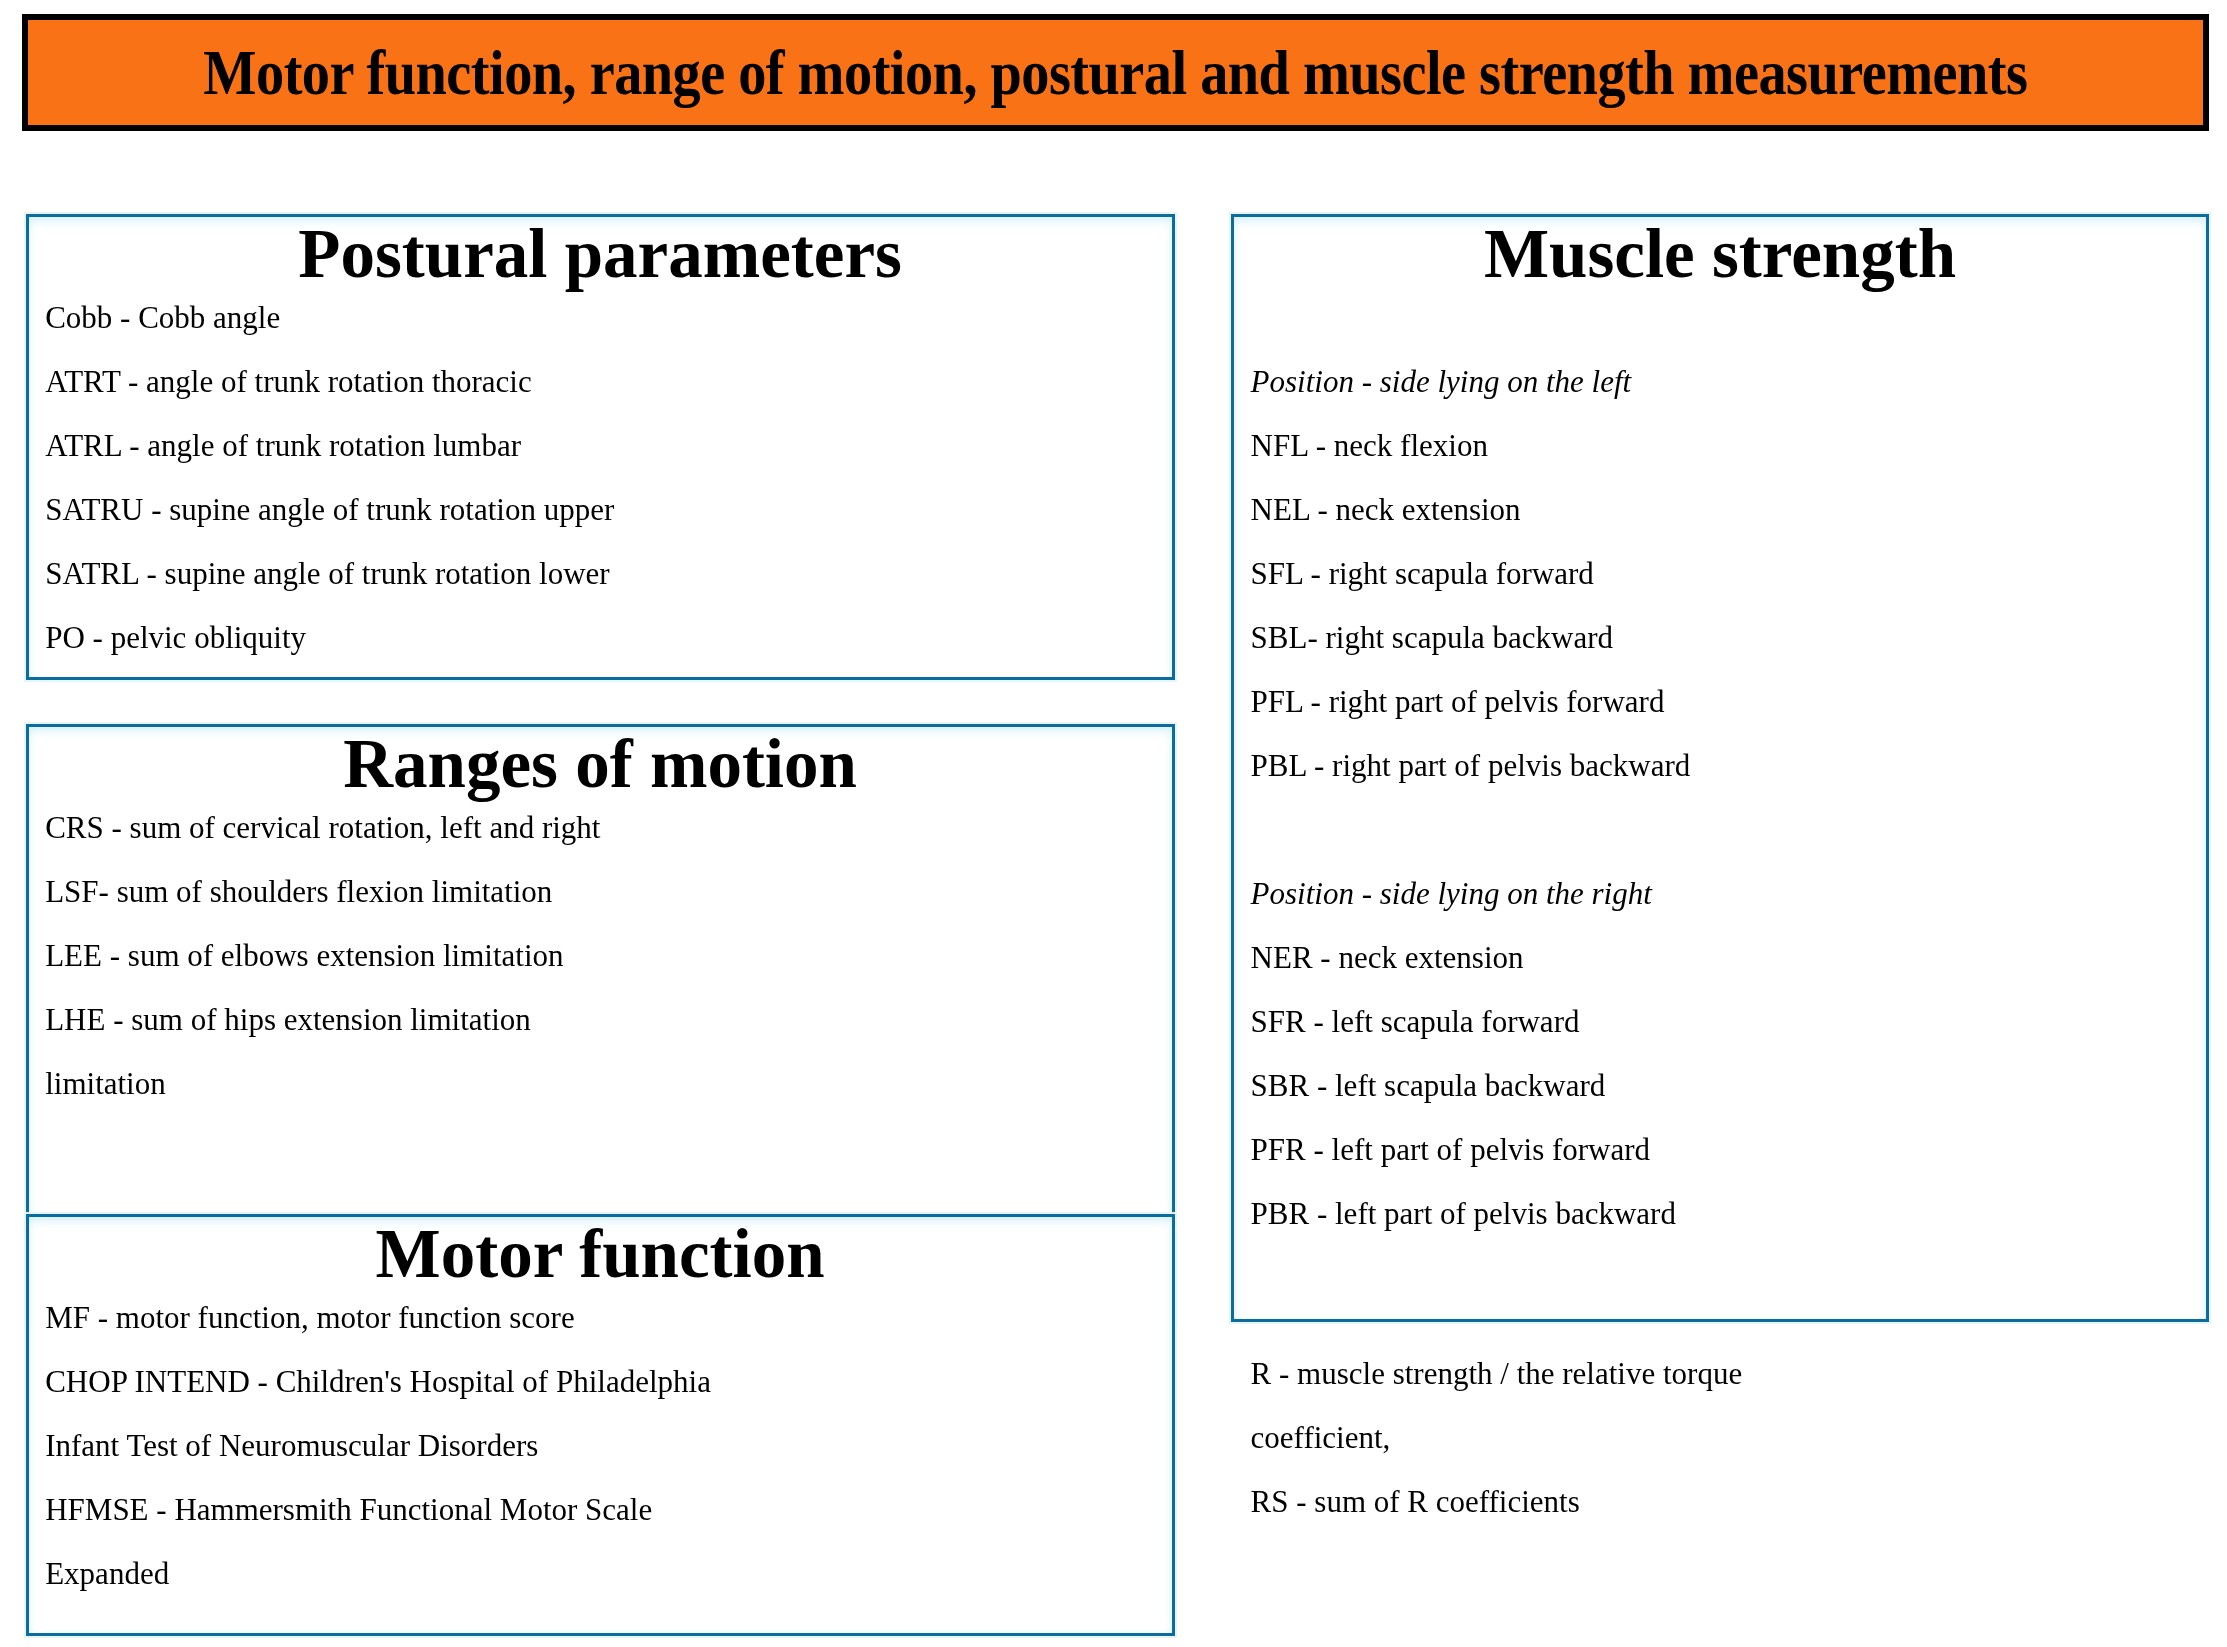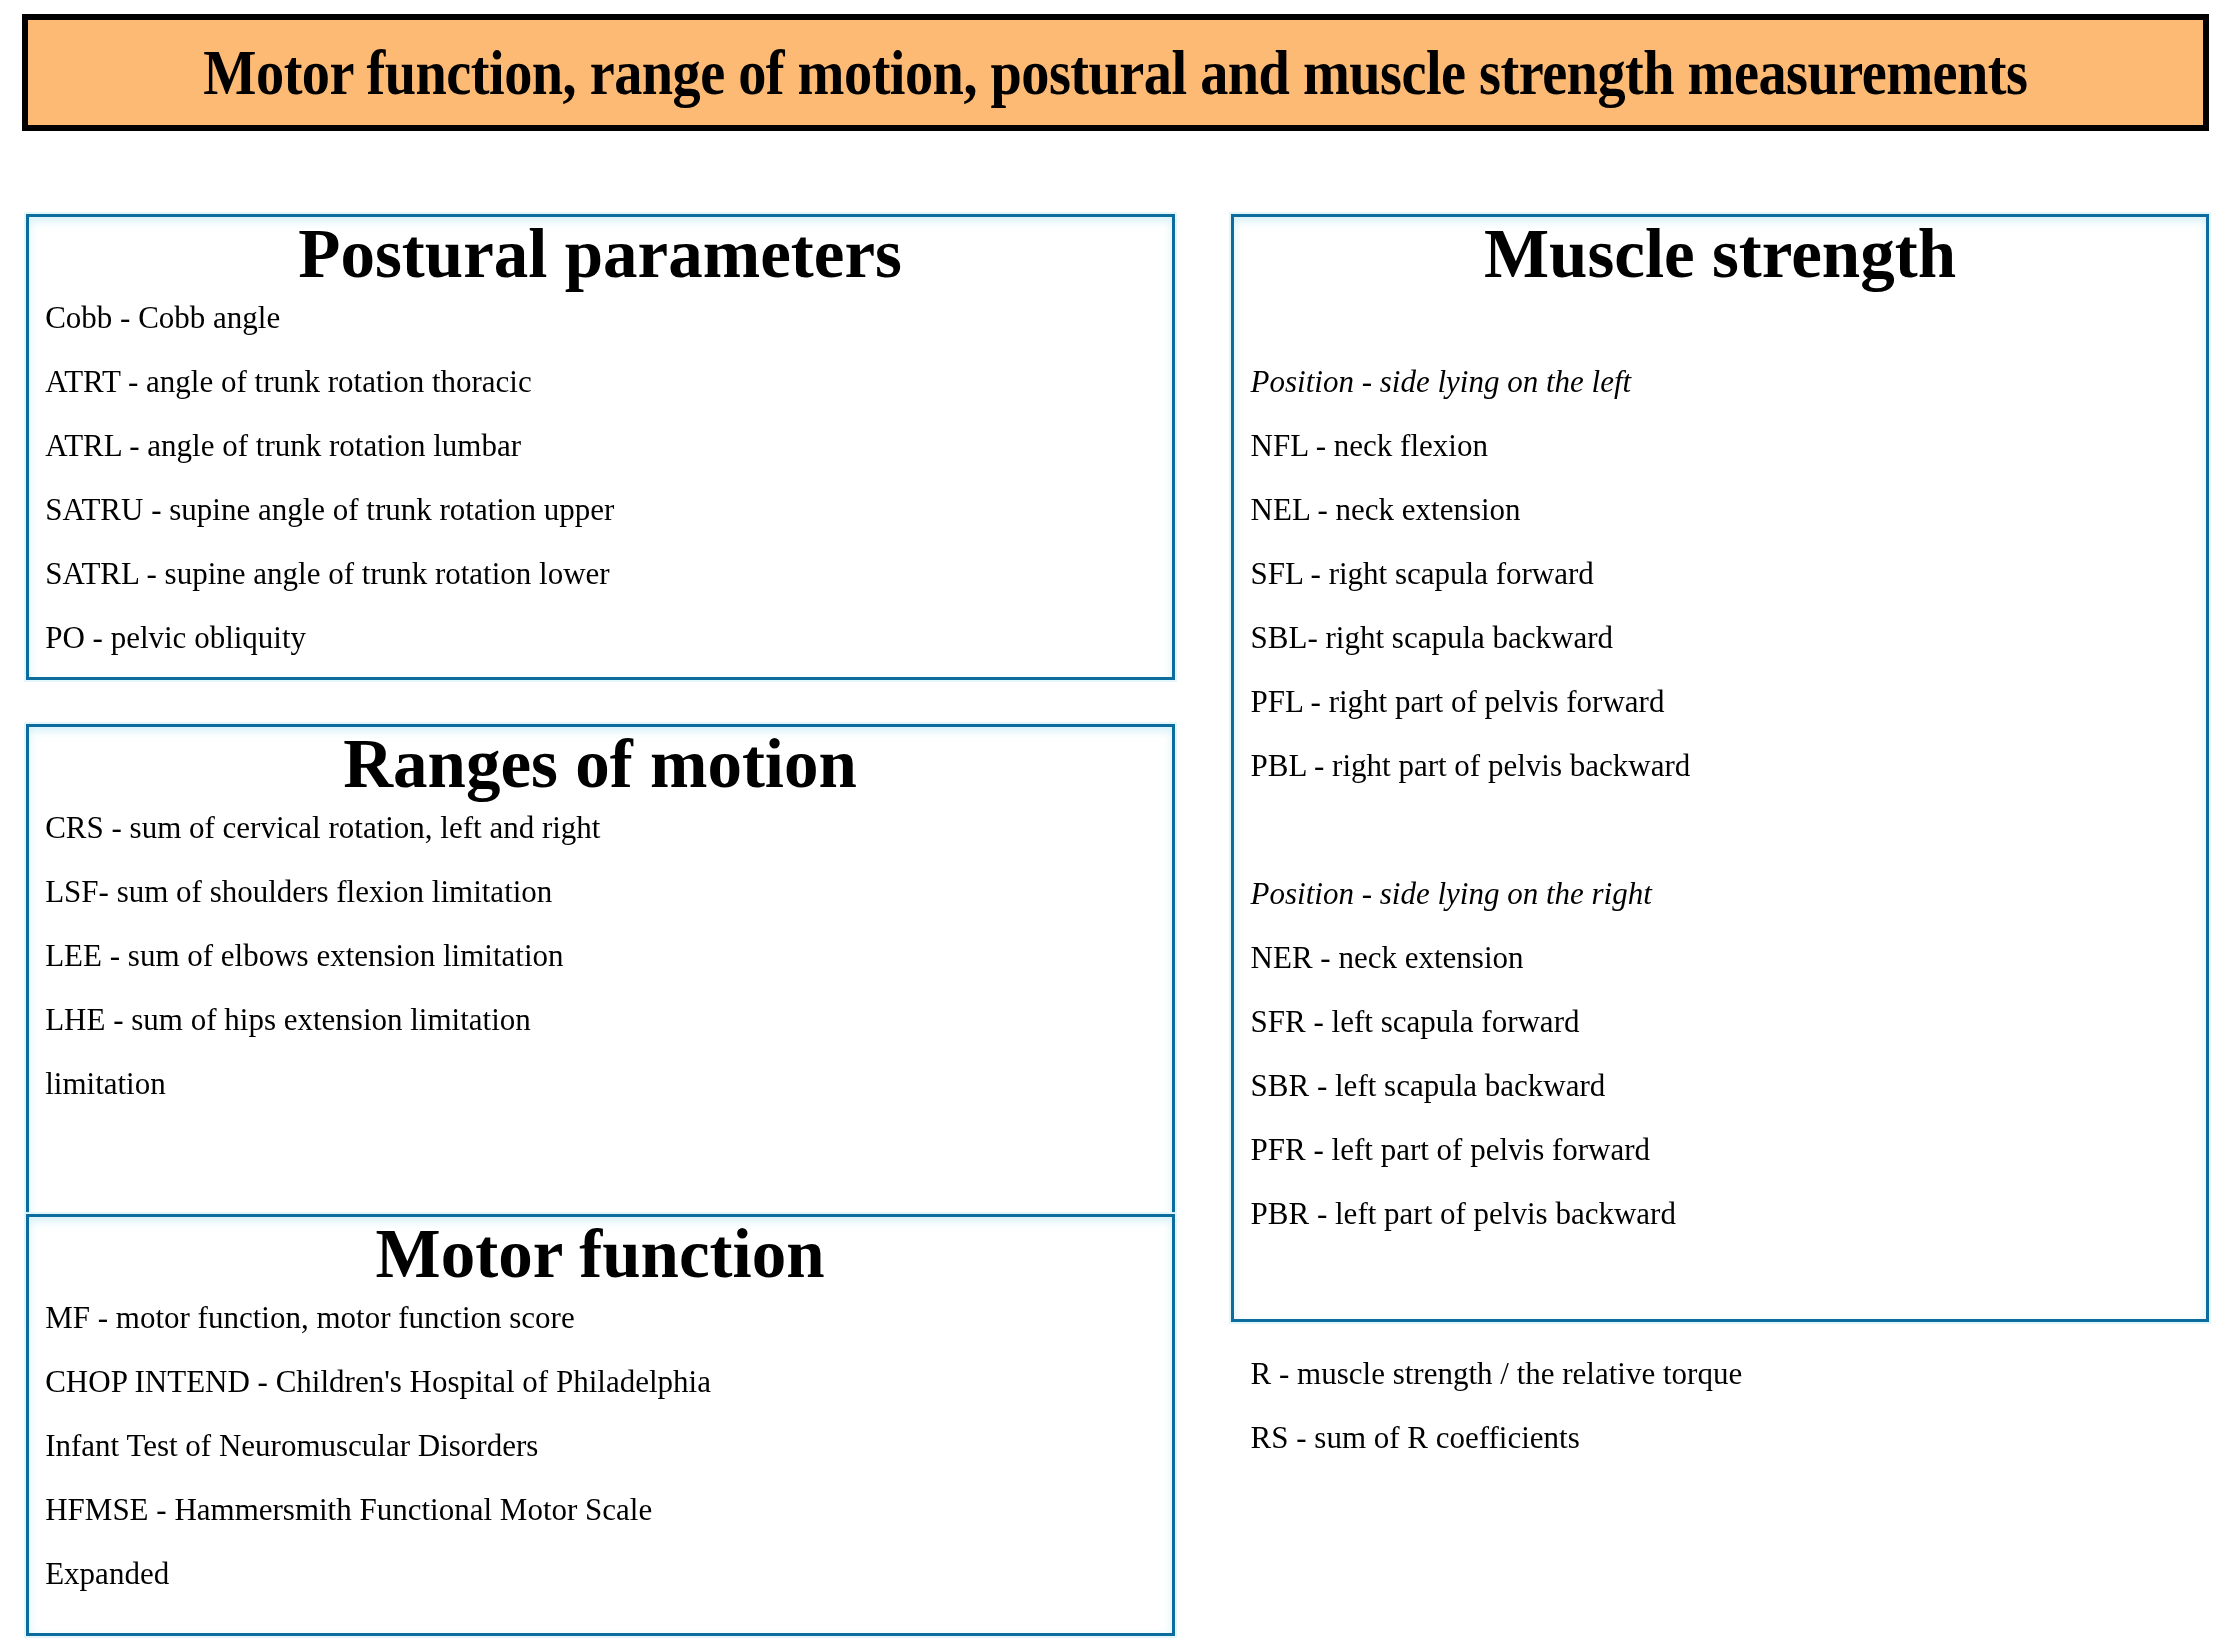--- a/index.html
+++ b/index.html
@@ -20,21 +20,21 @@
     position: absolute;
     left: 22.4px;
     top: 14px;
     width: 2187px;
     height: 117px;
     border: 6.4px solid #000000;
     box-sizing: border-box;
     display: flex;
     align-items: center;
     justify-content: center;
-    background: #fdba74;
+    background: #f97316;
   }
   .title-text {
     font-size: 64px;
     font-weight: bold;
     white-space: nowrap;
     transform: scaleX(0.88);
     transform-origin: center center;
     letter-spacing: -0.6px;
   }
   .panel {
@@ -122,17 +122,18 @@
     <p class="line">PBL - right part of pelvis backward</p>
 
     <p class="line pos gap">Position - side lying on the right</p>
     <p class="line">NER - neck extension</p>
     <p class="line">SFR - left scapula forward</p>
     <p class="line">SBR - left scapula backward</p>
     <p class="line">PFR - left part of pelvis forward</p>
     <p class="line">PBR - left part of pelvis backward</p>
 
     <p class="line biggap">R - muscle strength / the relative torque</p>
+    <p class="line">coefficient,</p>
     <p class="line">RS - sum of R coefficients</p>
   </section>
 
 </div>
 
 
 </body></html>

